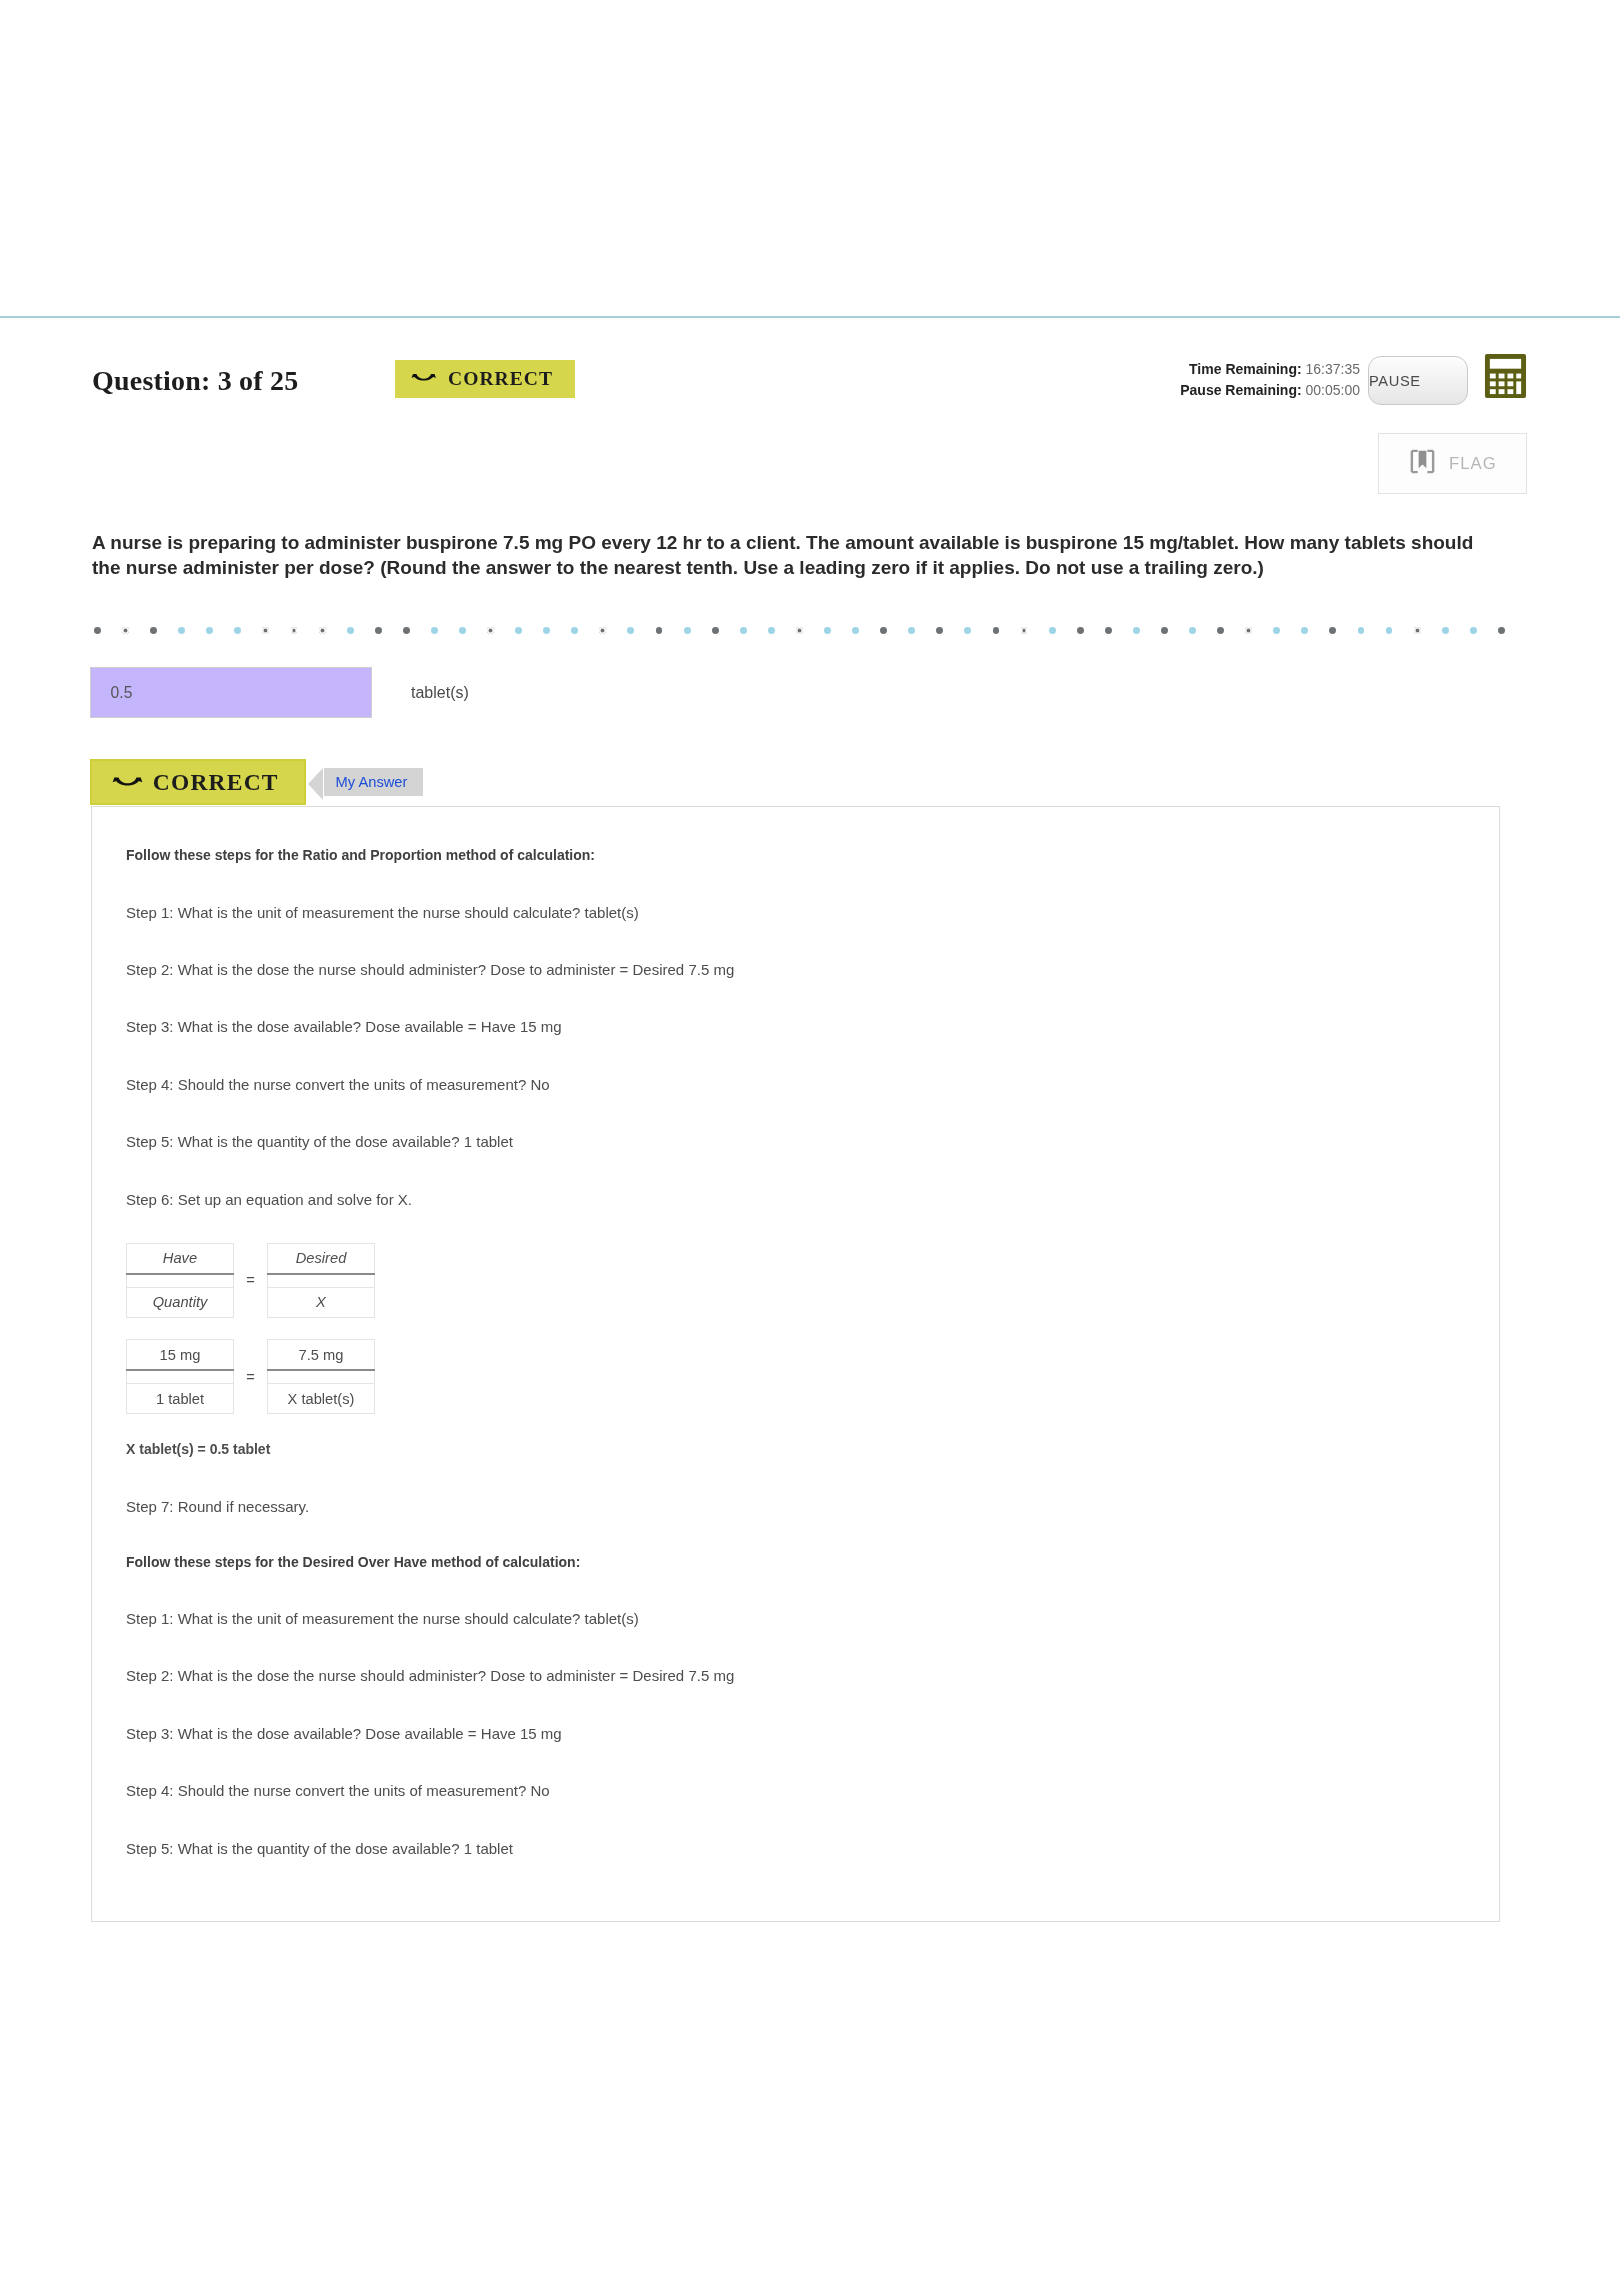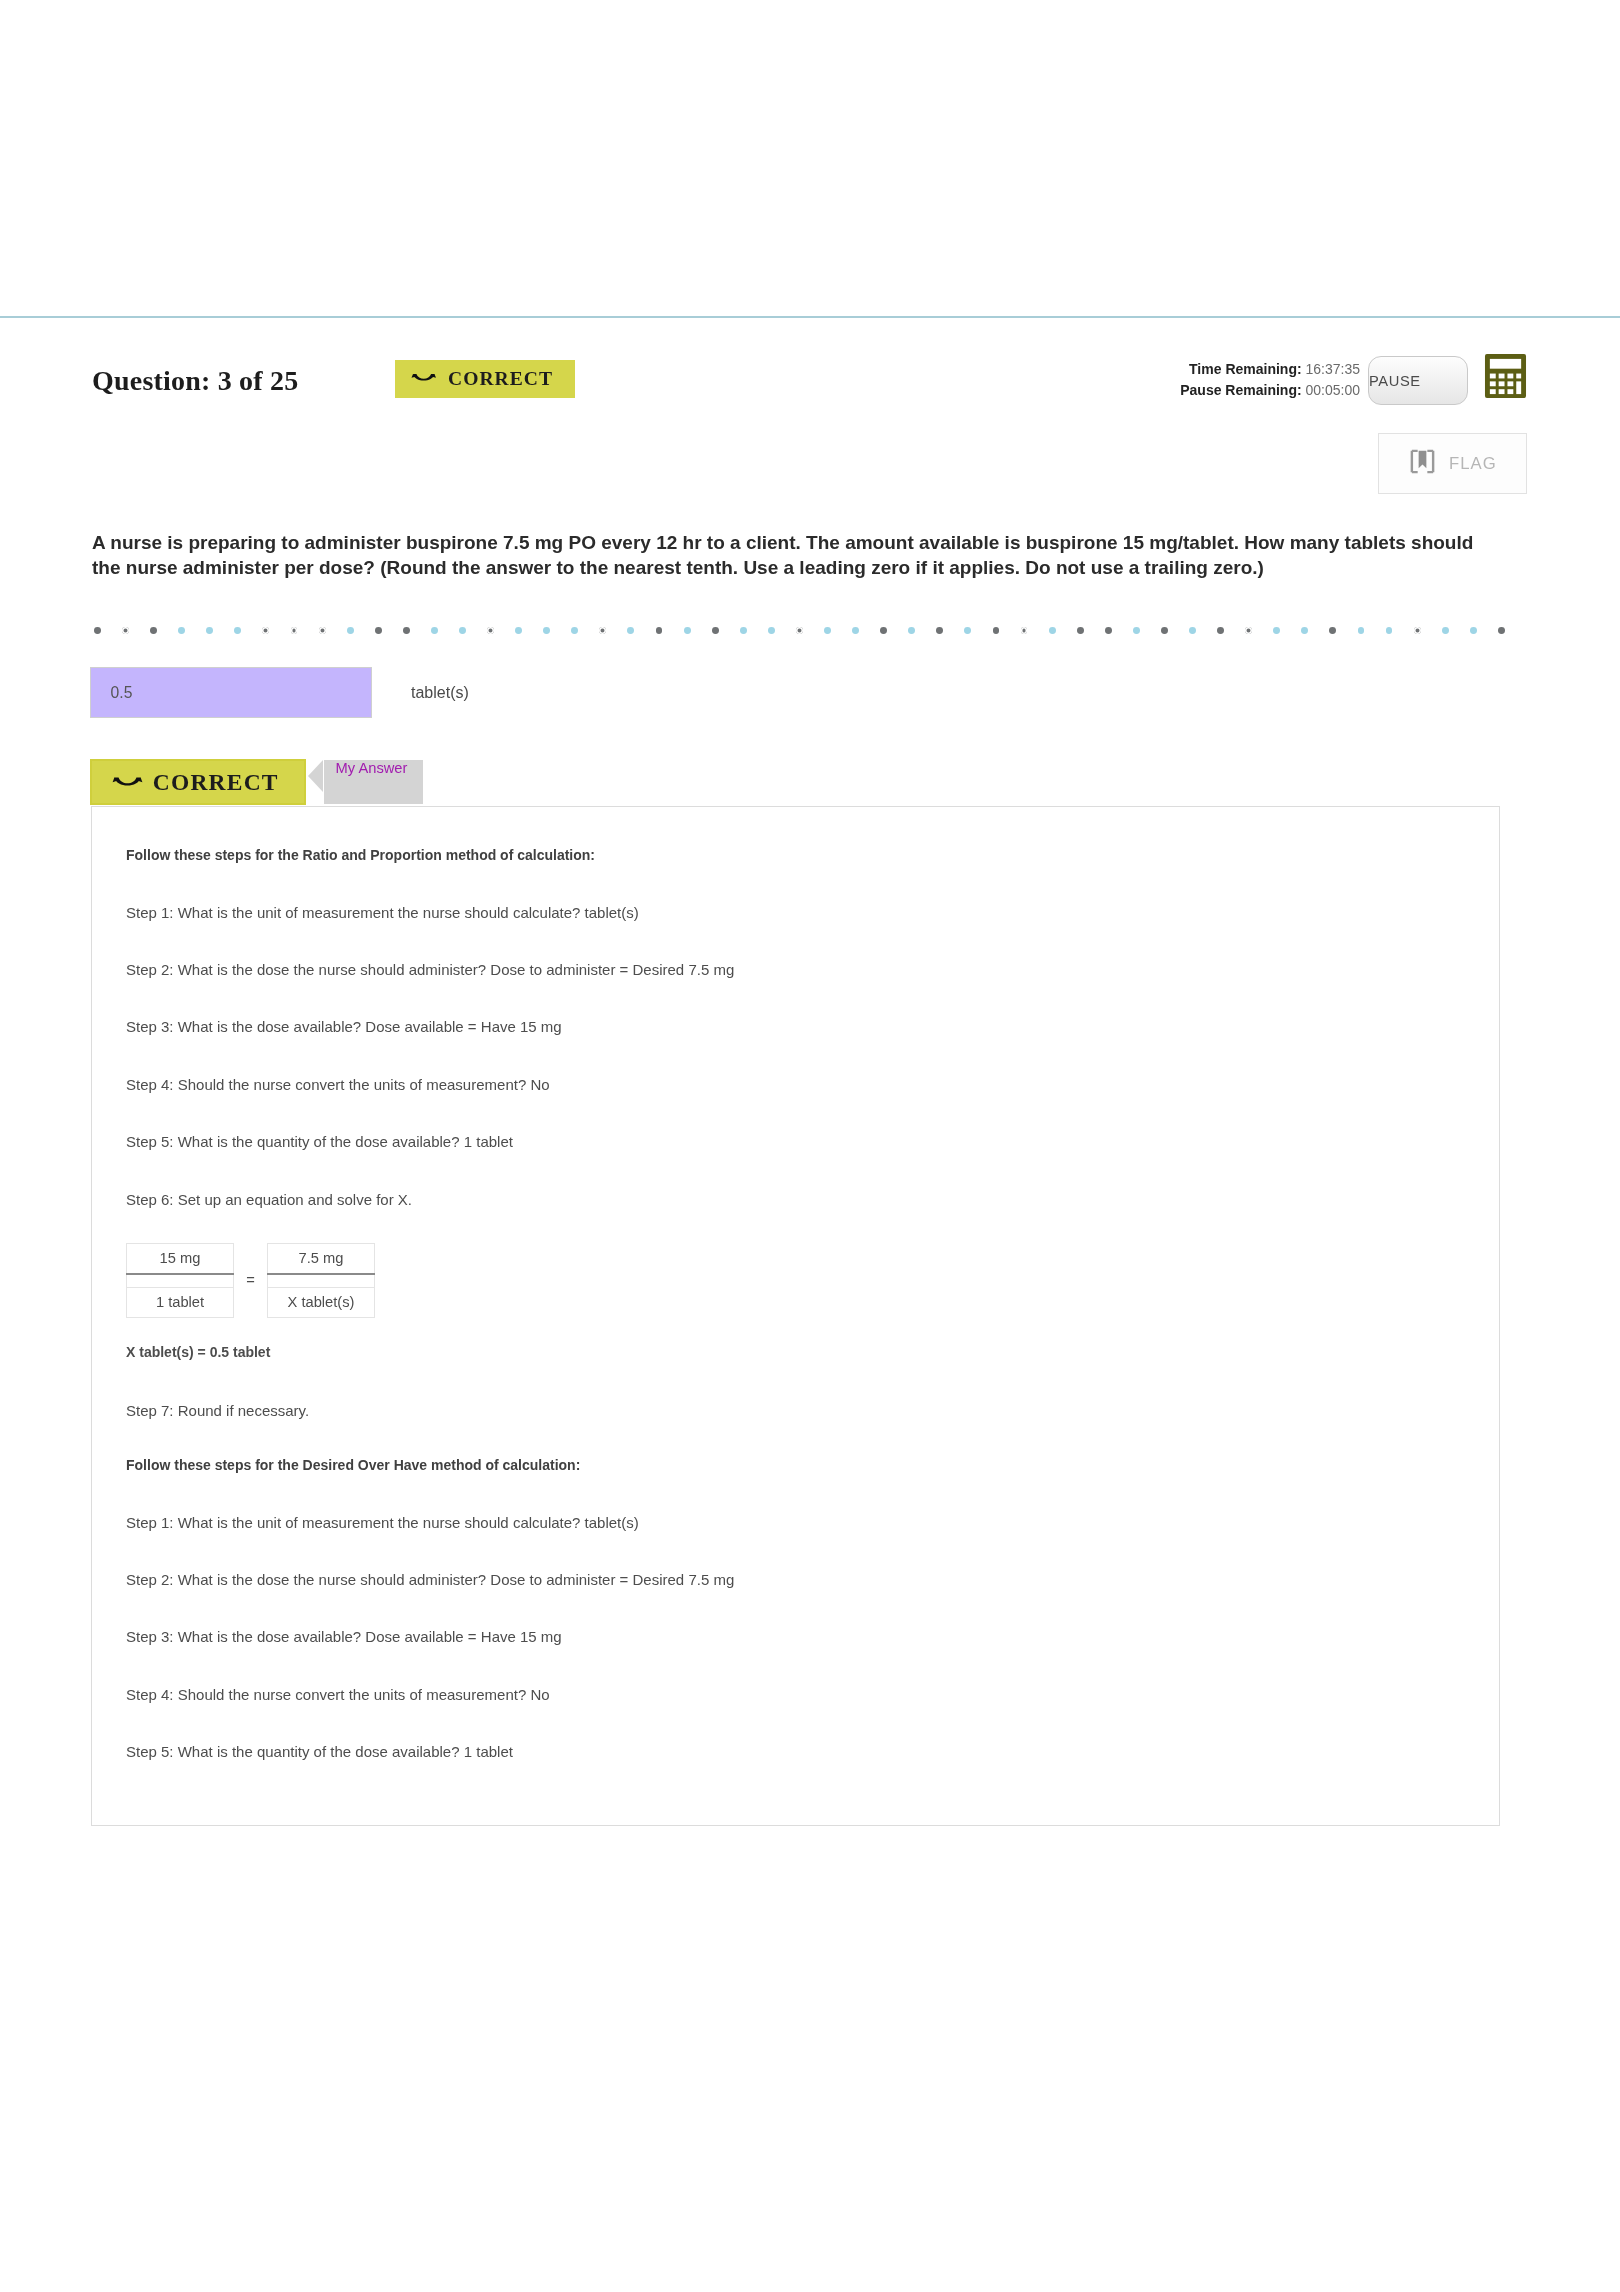--- a/index.html
+++ b/index.html
@@ -216,27 +216,28 @@
     font-family: "Liberation Serif", serif;
     font-weight: bold;
     font-size: 23.5px;
     letter-spacing: 1.2px;
     color: #1d1d1d;
     box-sizing: border-box;
   }
   .my-answer-tab {
     position: relative;
     margin-left: 17.6px;
-    height: 44px;
+    height: 28px;
     align-self: center;
     background: #d4d4d4;
     padding: 0 15.7px 0 11.8px;
     display: flex;
+    align-items: center;
     font-size: 14.7px;
-    color: #a21caf;
+    color: #1d4ed8;
     box-sizing: border-box;
   }
   .my-answer-tab::before {
     content: "";
     position: absolute;
     left: -15.7px;
     top: 0;
     width: 0; height: 0;
     border-top: 16px solid transparent;
     border-bottom: 16px solid transparent;
@@ -467,20 +468,37 @@
 
     <p class="r-head">Follow these steps for the Ratio and Proportion method of calculation:</p>
 
     <p class="r-step">Step 1: What is the unit of measurement the nurse should calculate? tablet(s)</p>
     <p class="r-step">Step 2: What is the dose the nurse should administer? Dose to administer = Desired 7.5 mg</p>
     <p class="r-step">Step 3: What is the dose available? Dose available = Have 15 mg</p>
     <p class="r-step">Step 4: Should the nurse convert the units of measurement? No</p>
     <p class="r-step">Step 5: What is the quantity of the dose available? 1 tablet</p>
     <p class="r-step">Step 6: Set up an equation and solve for X.</p>
 
+    <table class="frac-table">
+      <tbody>
+          <tr>
+        <td class="num italic">Have</td>
+        <td class="eq" rowspan="3">=</td>
+        <td class="den italic">Desired</td>
+      </tr>
+      <tr class="barrow">
+        <td class="bar-cell"></td>
+        <td class="bar-cell"></td>
+      </tr>
+      <tr>
+        <td class="num italic">Quantity</td>
+        <td class="den italic">X</td>
+      </tr>
+    </tbody>
+      </table>
 
     <table class="frac-table">
       <tbody>
           <tr>
         <td class="num">15 mg</td>
         <td class="eq" rowspan="3">=</td>
         <td class="den">7.5 mg</td>
       </tr>
       <tr class="barrow">
         <td class="bar-cell"></td>

